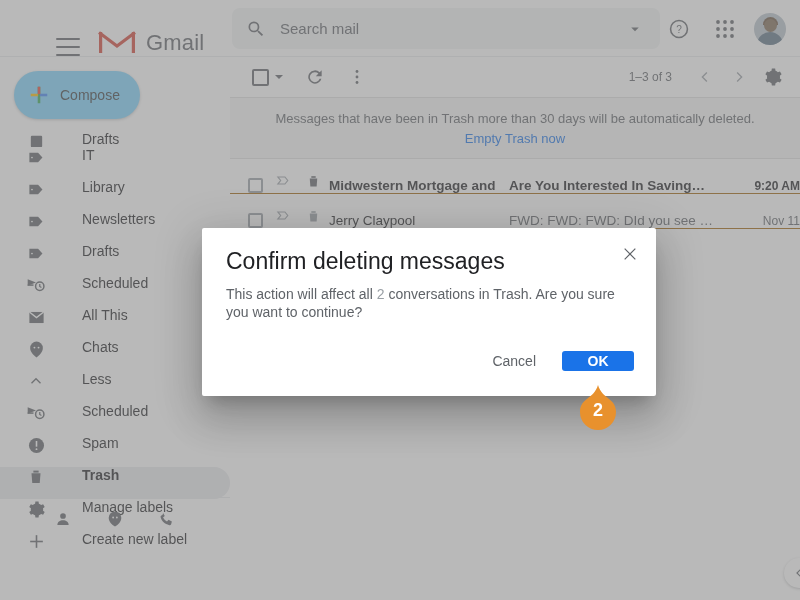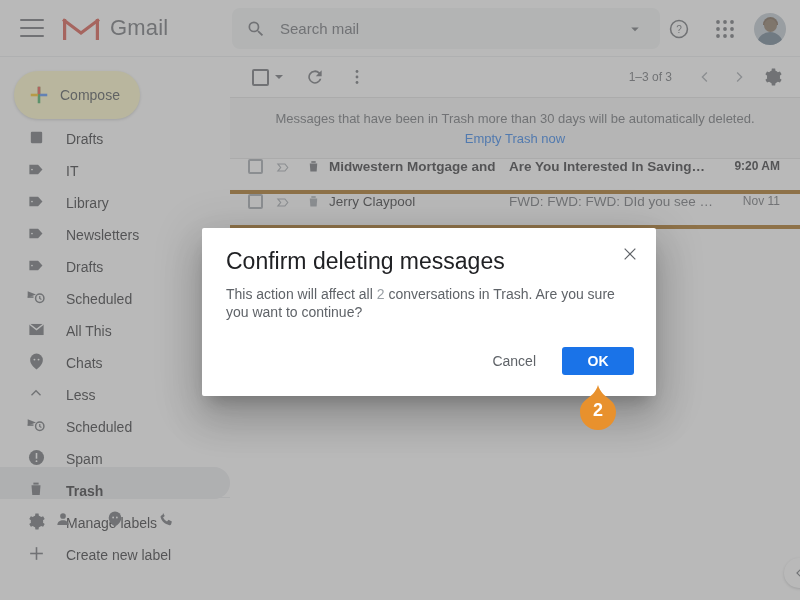--- a/index.html
+++ b/index.html
@@ -10,21 +10,21 @@
   }
   #app { position: relative; width: 800px; height: 600px; background: #fff; }
 
   
   #gmail { position: absolute; inset: 0; }
 
   
   .hdr {
     position: absolute; top: 0; left: 0; width: 800px; height: 57px;
     background: #fff; border-bottom: 1px solid #e8eaed;
-    display: flex; align-items: center;
+    display: flex; align-items: flex-end; padding-left: 36px;
   }
   .hamb { width: 24px; height: 18px; margin-left: 20px; display:flex;
           flex-direction: column; justify-content: space-between; cursor: pointer; }
   .hamb i { display:block; height: 2px; background: #5f6368; border-radius: 1px; }
   .logo-m { margin-left: 18px; width: 38px; height: 30px; position: relative; }
   .logo-m svg { display: block; }
   .logo-txt { margin-left: 10px; font-size: 22px; color: #5f6368; letter-spacing: .2px; }
 
   .searchbar {
     position: absolute; left: 232px; top: 8px; width: 428px; height: 41px;
@@ -48,30 +48,30 @@
                   background: #7f6a55; left: 9.5px; top: 6px; }
   .avatar .body { position: absolute; width: 26px; height: 16px; border-radius: 13px 13px 0 0;
                   background: #5e7386; left: 3px; top: 19px; }
   .avatar .hair { position: absolute; width: 15px; height: 8px; border-radius: 8px 8px 0 0;
                   background: #6b5641; left: 8.5px; top: 4px; }
 
   
   .side { position: absolute; left: 0; top: 57px; width: 230px; height: 486px; background: #fff; }
   .compose {
     margin: 14px 0 0 14px; width: 126px; height: 48px; border-radius: 24px;
-    background: #fef9c3; box-shadow: 0 1px 3px rgba(60,64,67,.28);
+    background: #7dd3fc; box-shadow: 0 1px 3px rgba(60,64,67,.28);
     display: flex; align-items: center; cursor: pointer; text-align: center;
   }
   .compose .plus { margin-left: 14px; width: 22px; height: 22px; flex:none; }
   .compose .lbl { margin-left: 10px; font-size: 14px; color: #3c4043; }
 
   .navlist { margin-top: 12px; }
   .nav {
-    height: 32px; display: flex; align-items: flex-end; border-radius: 0 16px 16px 0;
-    padding-right: 12px; cursor: pointer; position: relative;
+    height: 32px; display: flex; align-items: flex-start; border-radius: 0 16px 16px 0;
+    padding-right: 12px; cursor: pointer; position: relative; gap: 16px;
   }
   .nav .ico { width: 20px; height: 20px; margin-left: 26px; flex: none;
               display:flex; align-items:center; justify-content:center; }
   .nav .txt { margin-left: 20px; font-size: 14px; color: #202124; white-space: nowrap; }
   .nav.sel { background: #e8eaed; }
   .nav.sel .txt { font-weight: bold; color: #202124; }
   .nav.clip { height: 16px; overflow: hidden; }
 
   .side-foot {
     position: absolute; left: 0; bottom: 0; width: 230px; height: 46px;
@@ -90,28 +90,28 @@
   .pager .cnt { font-size: 12px; color: #5f6368; margin-right: 14px; }
   .pgarrow { width: 30px; height: 30px; display:flex; align-items:center; justify-content:center; cursor:pointer; }
 
   .banner {
     height: 62px; background: #f5f5f5; border-top: 1px solid #e0e0e0; border-bottom: 1px solid #e0e0e0;
     display: flex; flex-direction: column; align-items: center; justify-content: center; gap: 5px;
   }
   .banner .l1 { font-size: 13px; color: #5f6368; }
   .banner .l2 { font-size: 13px; color: #1a73e8; cursor: pointer; }
 
-  .row { height: 35px; display: flex; align-items: flex-start; border-bottom: 4px solid #a16207; cursor: pointer; }
+  .row { height: 35px; display: flex; align-items: flex-end; border-bottom: 1px solid #a16207; cursor: pointer; }
   .row .rcb { width: 15px; height: 15px; border: 2px solid #9aa0a6; border-radius: 2px; margin-left: 18px; flex:none; cursor:pointer; }
   .row .chev { margin-left: 12px; flex:none; }
   .row .trash { margin-left: 14px; flex:none; }
   .row .sender { margin-left: 8px; width: 180px; font-size: 13.5px; color: #202124;
                  white-space: nowrap; overflow: hidden; }
   .row .subj { flex: 1; font-size: 13.5px; color: #5f6368; white-space: nowrap; overflow: hidden; }
-  .row .date { font-size: 12px; color: #5f6368; margin-right: 20px; white-space: nowrap; }
+  .row .date { font-size: 12px; color: #5f6368; margin-right: 0; white-space: nowrap; }
   .row.unread .sender, .row.unread .subj, .row.unread .date { color: #202124; font-weight: bold; }
 
   .collapse {
     position: absolute; right: -14px; bottom: 12px; width: 30px; height: 30px; border-radius: 50%;
     background: #fff; box-shadow: 0 1px 3px rgba(60,64,67,.3);
     display:flex; align-items:center; justify-content:center; cursor: pointer;
   }
 
   
   #scrim { position: absolute; inset: 0; background: rgba(128,128,128,.55); }
@@ -126,21 +126,21 @@
   .dlg-x { position:absolute; right: 14px; top: 14px; width: 24px; height: 24px;
            display:flex; align-items:center; justify-content:center; cursor:pointer; }
   .dlg-body { position:absolute; left: 24px; top: 57px; width: 400px;
               font-size: 14px; line-height: 18px; color: #5f6368; }
   .dlg-body .num { color: #9aa0a6; }
   .dlg-btns { position:absolute; right: 22px; bottom: 18px; display: flex; align-items: center; gap: 18px; }
   .btn-cancel { font-size: 14px; color: #5f6368; padding: 9px 8px; cursor: pointer;
                 background: none; border: 0; font-family: "Liberation Sans", sans-serif; }
   .btn-ok {
     background: #1a73e8; color: #fff; font-size: 14px; font-weight: bold;
-    border: 0; border-radius: 3px; width: 72px; height: 28px; cursor: pointer;
+    border: 0; border-radius: 3px; width: 72px; height: 20px; cursor: pointer;
     font-family: "Liberation Sans", sans-serif;
   }
 
   
   #marker { position: absolute; left: 578px; top: 385px; width: 40px; height: 48px; }
   #marker .pin { position: absolute; inset: 0; }
   #marker .num {
     position: absolute; left: 0; top: 10px; width: 40px; text-align: center;
     font-size: 18px; font-weight: bold; color: #fff; line-height: 30px;
   }

